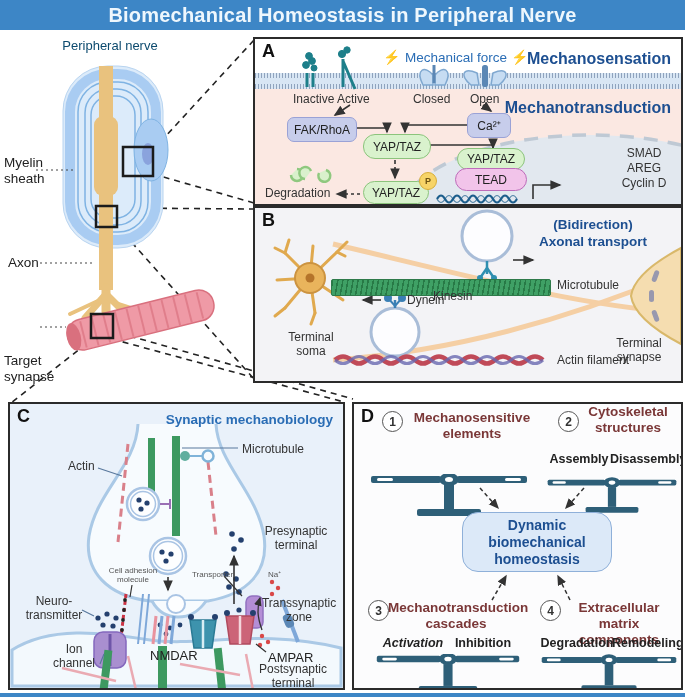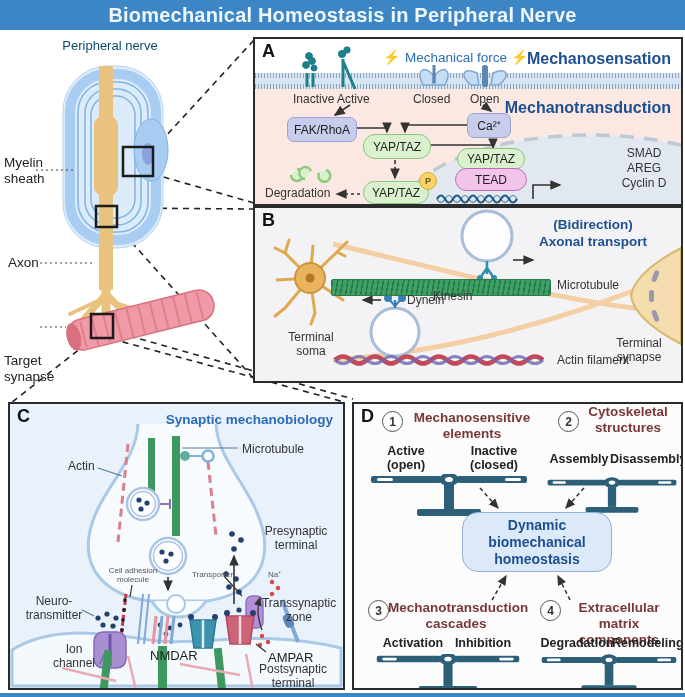--- a/index.html
+++ b/index.html
@@ -488,28 +488,20 @@
   </div>
 
   <div class="panel" style="left:352px;top:402px;width:327px;height:284px;background:#fcfcfd;">
     <div class="abs pletter" style="left:7px;top:2px;">D</div>
 
     <div class="circlenum" style="left:28px;top:7px;">1</div>
     <div class="abs maroon ctr" style="left:52px;top:6px;width:132px;">
       <span style="display:block">Mechanosensitive</span>
       <span style="display:block">elements</span>
     </div>
-    <div class="abs balance-lbl" style="left:16px;top:40px;width:72px;">
-      <span style="display:block">Active</span>
-      <span style="display:block">(open)</span>
-    </div>
-    <div class="abs balance-lbl" style="left:102px;top:40px;width:76px;">
-      <span style="display:block">Inactive</span>
-      <span style="display:block">(closed)</span>
-    </div>
     <svg class="abs" style="left:15px;top:70px;" width="160" height="46" viewBox="0 0 160 46">
       <g fill="#2e5f78">
         <rect x="2" y="2" width="70" height="7" rx="2"></rect>
           <rect x="88" y="2" width="70" height="7" rx="2"></rect>
         <ellipse cx="80" cy="5.5" rx="10" ry="6.5"></ellipse>
         <rect x="75" y="11" width="10" height="24"></rect>
           <rect x="48" y="35" width="64" height="7" rx="2"></rect>
       </g>
       <rect x="8" y="4" width="16" height="3" rx="1.5" fill="#fff"></rect>
       <rect x="136" y="4" width="16" height="3" rx="1.5" fill="#fff"></rect>
@@ -550,21 +542,21 @@
         <path d="M138,196 L152,172" marker-end="url(#ahD)"></path>
         <path d="M216,196 L204,172" marker-end="url(#ahD)"></path>
       </g>
     </svg>
 
     <div class="circlenum" style="left:14px;top:196px;">3</div>
     <div class="abs maroon ctr" style="left:34px;top:196px;width:136px;">
       <span style="display:block">Mechanotransduction</span>
       <span style="display:block">cascades</span>
     </div>
-    <div class="abs balance-lbl" style="left:24px;top:232px;width:70px;">Activation</div>
+    <div class="abs balance-lbl" style="left:24px;top:232px;width:70px;font-style:italic;">Activation</div>
     <div class="abs balance-lbl" style="left:96px;top:232px;width:66px;">Inhibition</div>
     <svg class="abs" style="left:20px;top:250px;" width="148px" height="42" viewBox="0 0 160 46">
       <g fill="#2e5f78">
         <rect x="2" y="2" width="70" height="7" rx="2"></rect>
           <rect x="88" y="2" width="70" height="7" rx="2"></rect>
         <ellipse cx="80" cy="5.5" rx="10" ry="6.5"></ellipse>
         <rect x="75" y="11" width="10" height="24"></rect>
           <rect x="48" y="35" width="64" height="7" rx="2"></rect>
       </g>
       <rect x="8" y="4" width="16" height="3" rx="1.5" fill="#fff"></rect>

